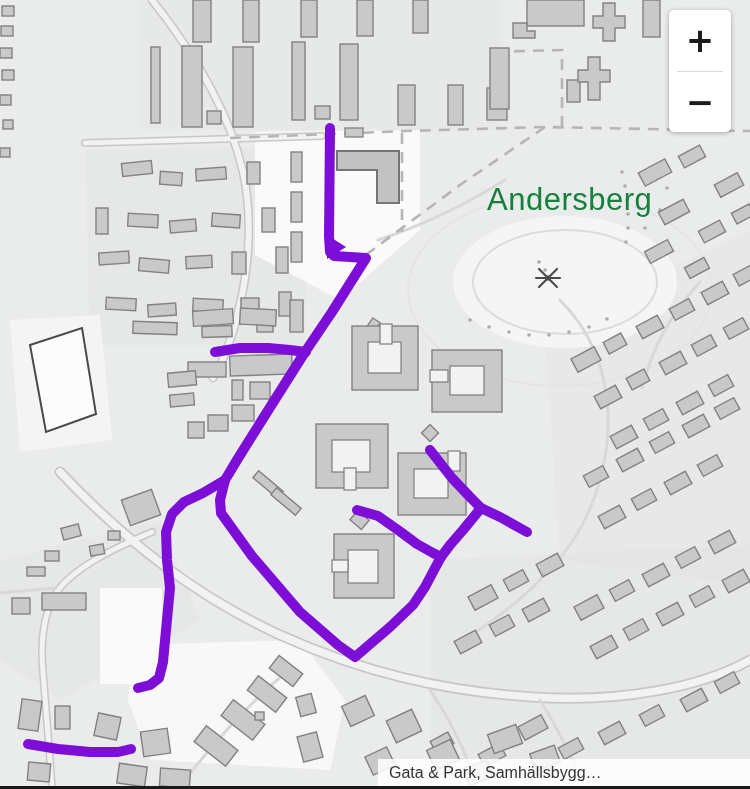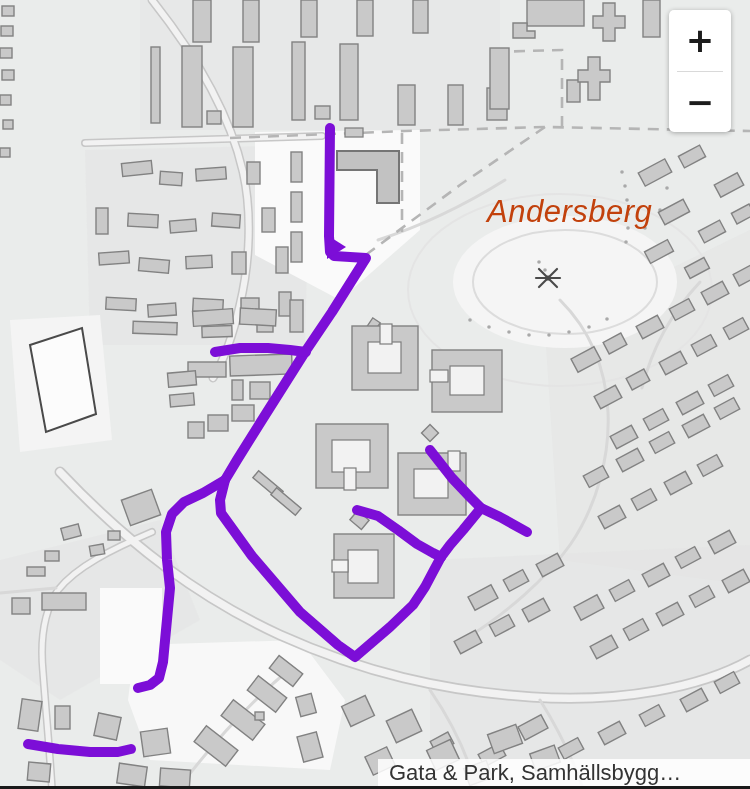--- a/index.html
+++ b/index.html
@@ -1,29 +1,29 @@
 <!DOCTYPE html>
 <html><head>
 <meta charset="utf-8">
 <style>
   html,body{margin:0;padding:0;background:#fff;}
   .stage{position:relative;width:750px;height:789px;overflow:hidden;
          background:#eaeceb;font-family:"Liberation Sans",sans-serif;}
   svg{position:absolute;left:0;top:0;}
-  .place-label{position:absolute;left:487px;top:194px;font-size:31px;color:#c2410c;
-               letter-spacing:.5px;user-select:none;font-style:italic;}
+  .place-label{position:absolute;left:487px;top:182px;font-size:31px;color:#15803d;
+               letter-spacing:.5px;user-select:none;}
   .zoomctl{position:absolute;left:669px;top:10px;width:62px;height:122px;background:#fff;
            border-radius:5px;box-shadow:0 1px 5px rgba(0,0,0,.3);display:flex;
            flex-direction:column;align-items:stretch;}
   .zoomctl button{flex:1;border:0;background:transparent;font-family:"DejaVu Sans",sans-serif;
            font-size:34px;font-weight:bold;color:#1c1c1c;cursor:pointer;line-height:1;padding:0;}
   .zdiv{height:1px;background:#d9d9d9;margin:0 8px;}
   .attribution{position:absolute;left:378px;top:759px;right:0;height:27px;
            background:rgba(255,255,255,.85);display:flex;align-items:center;
-           padding-left:11px;font-size:22px;color:#333;white-space:nowrap;overflow:hidden;}
+           padding-left:11px;font-size:16px;color:#333;white-space:nowrap;overflow:hidden;}
   .bottom-edge{position:absolute;left:0;bottom:0;width:100%;height:3px;background:#191919;}
 </style>
 </head>
 <body>
 
 <div class="stage">
 <svg id="map" width="750" height="789" viewBox="0 0 750 789">
 
   <g>
     <rect x="140" y="0" width="360" height="130" fill="#e3e3e3" opacity=".35"></rect>

